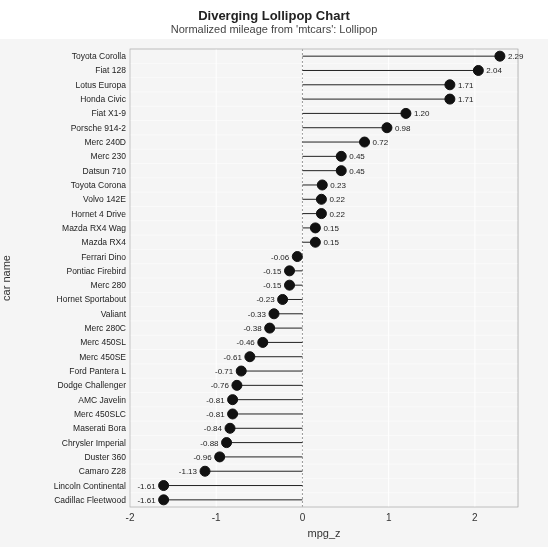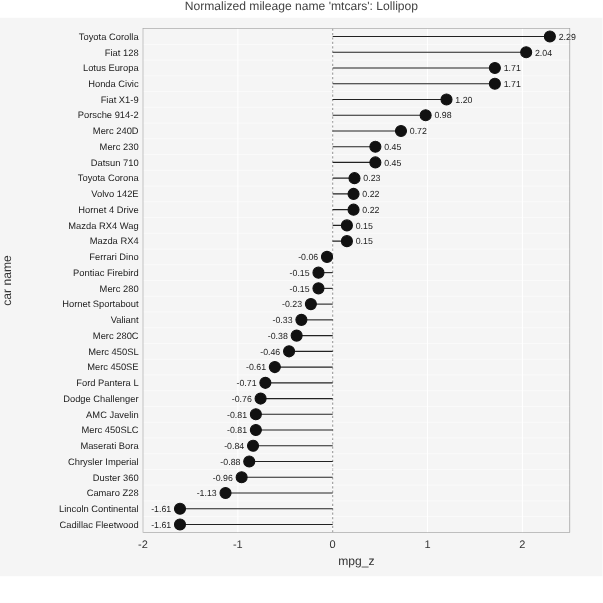--- a/index.html
+++ b/index.html
@@ -31,21 +31,22 @@
       margin-bottom: 4px;
     }
     svg {
       display: block;
     }
   </style>
 </head>
 <body>
 
 <div class="chart-container">
-  <div class="chart-subtitle">Normalized mileage name 'mtcars': Lollipop</div>
+  <div class="chart-title">Diverging Lollipop Chart</div>
+  <div class="chart-subtitle">Normalized mileage from 'mtcars': Lollipop</div>
   <svg id="main-svg" width="548" height="508">
       <rect x="0" y="0" width="548" height="508" fill="#f5f5f5"></rect>
       <rect x="130" y="10" width="388" height="458" fill="#f5f5f5" stroke="#ccc" stroke-width="0.5"></rect>
       <line x1="130" y1="10" x2="130" y2="468" stroke="#fff" stroke-width="1"></line>
       <text x="130" y="482" text-anchor="middle" font-size="10" fill="#333">-2</text>
       <line x1="216.22222222222223" y1="10" x2="216.22222222222223" y2="468" stroke="#fff" stroke-width="1"></line>
       <text x="216.22222222222223" y="482" text-anchor="middle" font-size="10" fill="#333">-1</text>
       <line x1="302.44444444444446" y1="10" x2="302.44444444444446" y2="468" stroke="#fff" stroke-width="1"></line>
       <text x="302.44444444444446" y="482" text-anchor="middle" font-size="10" fill="#333">0</text>
       <line x1="388.66666666666663" y1="10" x2="388.66666666666663" y2="468" stroke="#fff" stroke-width="1"></line>

